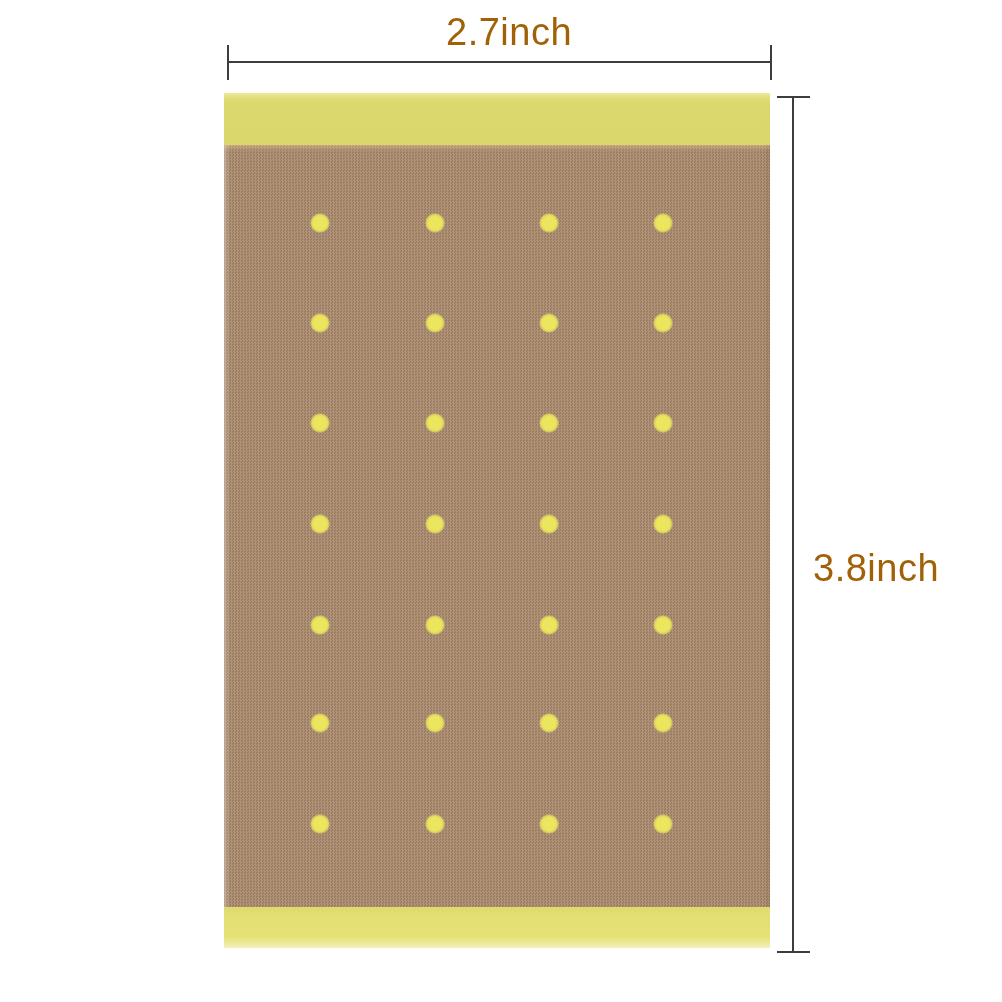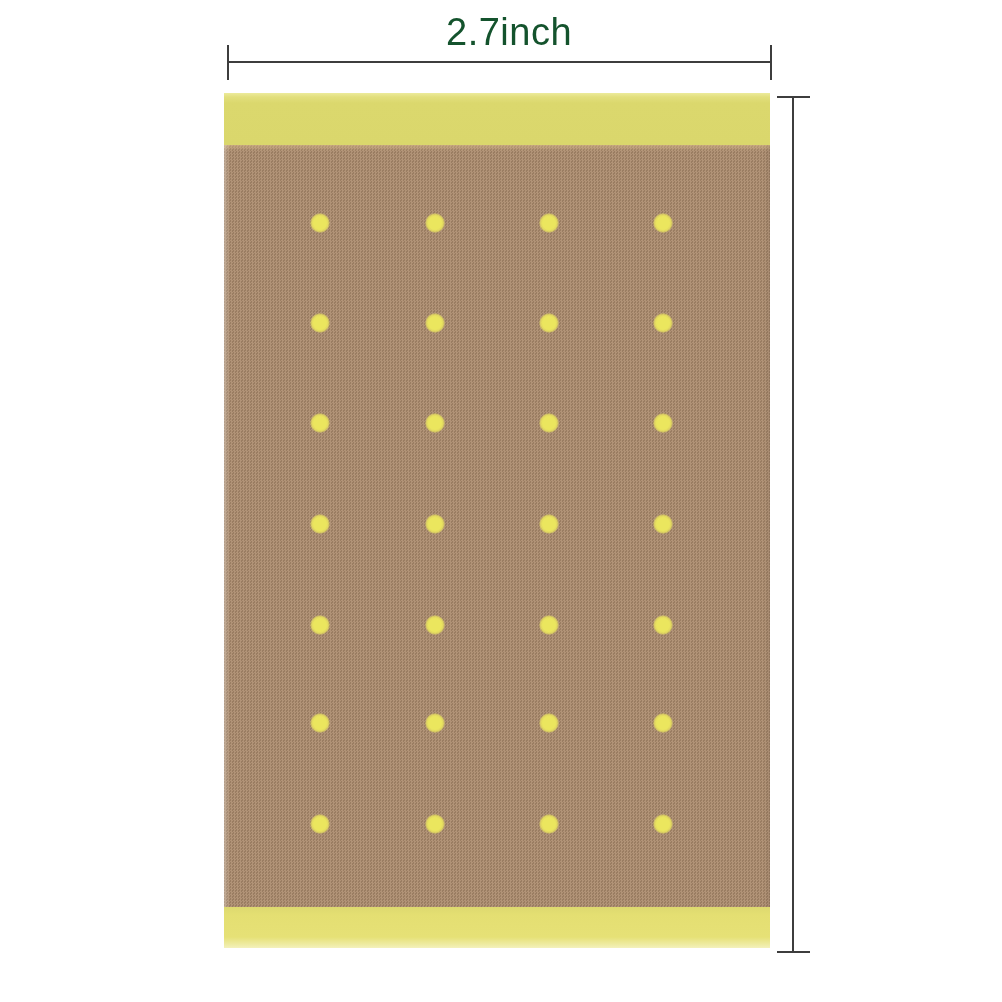--- a/index.html
+++ b/index.html
@@ -7,21 +7,21 @@
     position:relative;
     width:1002px;height:1002px;
     background:#ffffff;
     overflow:hidden;
     font-family:"Liberation Sans", sans-serif;
   }
 
   
   .dim-label{
     position:absolute;
-    color:#14532d;
+    color:#a16207;
     font-size:38px;
     font-weight:400;
     letter-spacing:0.5px;
     white-space:nowrap;
     line-height:1;
   }
   #width-label{ left:446px; top:13px; width:110px; text-align:center; }
   #height-label{ left:813px; top:549px; }
 
   .dim-line{ position:absolute; background:#3d3d3d; }
@@ -80,20 +80,21 @@
 </head>
 <body>
 
 <div id="canvas">
 
   <div class="dim-label" id="width-label">2.7inch</div>
   <div class="dim-line" id="width-line"></div>
   <div class="dim-line" id="width-tick-left"></div>
   <div class="dim-line" id="width-tick-right"></div>
 
+  <div class="dim-label" id="height-label">3.8inch</div>
   <div class="dim-line" id="height-line"></div>
   <div class="dim-line" id="height-tick-top"></div>
   <div class="dim-line" id="height-tick-bottom"></div>
 
   <div id="patch">
     <div id="band-top"></div>
     <div id="fabric">
         <div class="hole" style="left: 96px; top: 78px;"></div>
         <div class="hole" style="left: 211px; top: 78px;"></div>
         <div class="hole" style="left: 325px; top: 78px;"></div>

